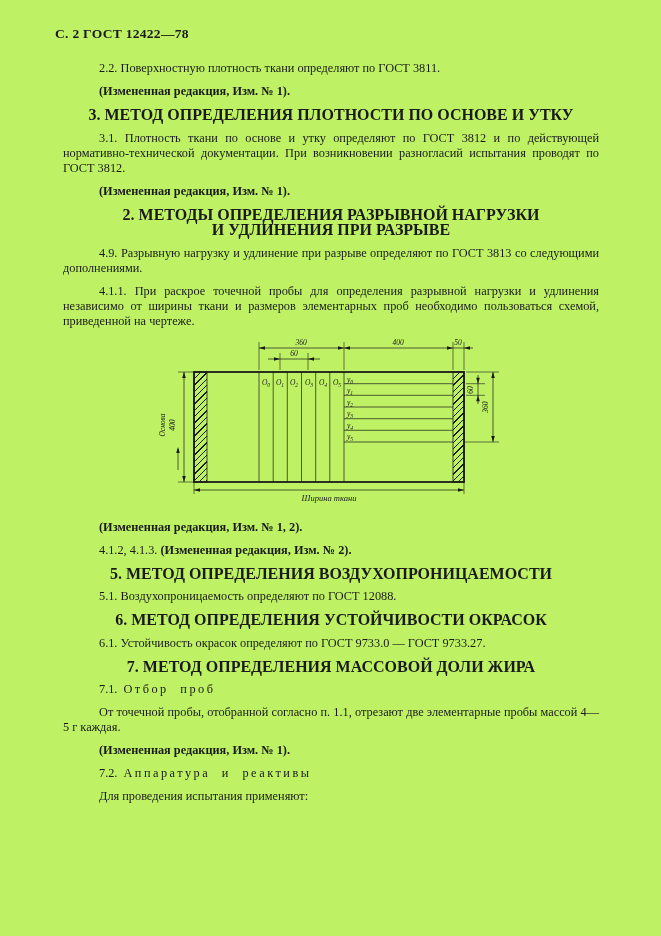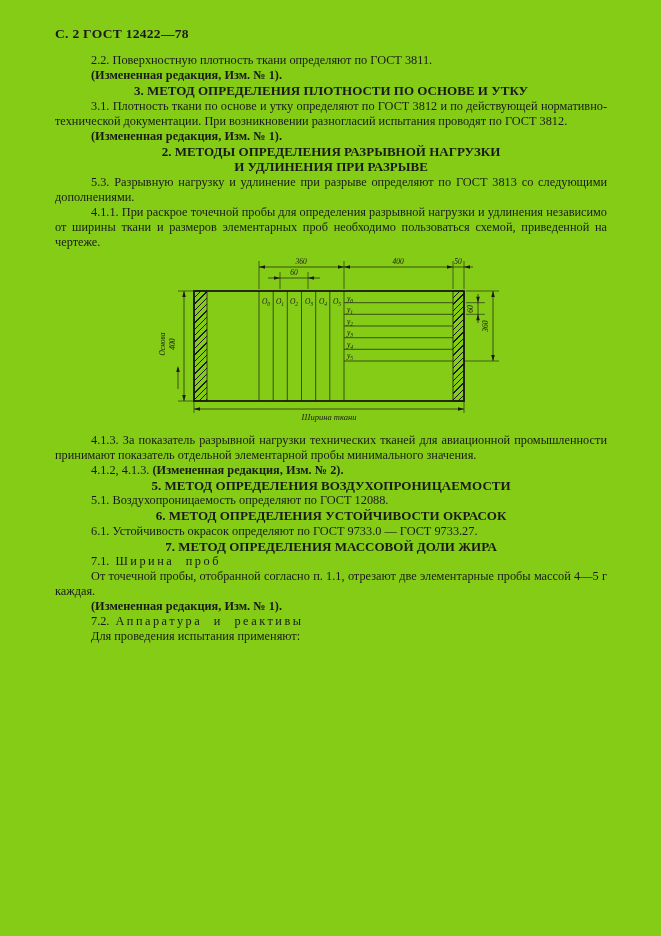--- a/index.html
+++ b/index.html
@@ -1,23 +1,23 @@
 <!DOCTYPE html>
 <html><head>
 <meta charset="utf-8">
 <style>
   html,body{margin:0;padding:0;background:#888;}
-  .page{position:relative;width:661px;height:936px;background:#84cc16;overflow:hidden;
+  .page{position:relative;width:661px;height:936px;background:#bef264;overflow:hidden;
         font-family:"Liberation Serif",serif;color:#1a1a1a;}
   .header{position:absolute;top:26px;left:55px;font-size:13.5px;font-weight:bold;letter-spacing:.3px;}
   .content{position:absolute;top:53px;left:55px;width:552px;font-size:12.3px;line-height:15px;text-align:justify;}
-  .content p{margin:0;}
+  .content p{margin:8px;}
   p.ind{text-indent:36px;}
   .bold{font-weight:bold;}
-  .sec-title{font-weight:bold;text-align:center;margin:11px 0 10px;white-space:pre-line;line-height:15.5px;font-size:13px;}
+  .sec-title{font-weight:bold;text-align:center;margin:11px 0 10px;white-space:pre-line;line-height:15.5px;font-size:16px;}
   .sp{letter-spacing:2.5px;word-spacing:6px;margin-left:6px;}
   .figure-wrap{position:relative;width:390px;height:175px;margin:6px 0 2px 96px;}
   .figure-wrap svg{position:absolute;left:0;top:0;}
   .hatch{position:absolute;background:repeating-linear-gradient(135deg,#1a1a1a 0,#1a1a1a 1px,transparent 1px,transparent 4.5px);}
   .hatch-left{left:43px;top:35px;width:13px;height:110px;}
   .hatch-right{left:302px;top:35px;width:11px;height:110px;}
   .ft{font-family:"Liberation Serif",serif;font-style:italic;fill:#1a1a1a;font-size:7.5px;}
   .ft-sub{font-size:5.5px;}
   .ft-big{font-size:8.5px;}
   svg line, svg rect, svg polygon{stroke:#1a1a1a;}
@@ -32,21 +32,21 @@
   <div class="content">
     <p class="ind">2.2. Поверхностную плотность ткани определяют по ГОСТ 3811.</p>
     <p class="ind bold">(Измененная редакция, Изм. № 1).</p>
 
     <p class="sec-title">3. МЕТОД ОПРЕДЕЛЕНИЯ ПЛОТНОСТИ ПО ОСНОВЕ И УТКУ</p>
     <p class="ind">3.1. Плотность ткани по основе и утку определяют по ГОСТ 3812 и по действующей нормативно-технической документации. При возникновении разногласий испытания проводят по ГОСТ 3812.</p>
     <p class="ind bold">(Измененная редакция, Изм. № 1).</p>
 
     <p class="sec-title">2. МЕТОДЫ ОПРЕДЕЛЕНИЯ РАЗРЫВНОЙ НАГРУЗКИ
 И УДЛИНЕНИЯ ПРИ РАЗРЫВЕ</p>
-    <p class="ind">5.3. Разрывную нагрузку и удлинение при разрыве определяют по ГОСТ 3813 со следующими дополнениями.</p>
+    <p class="ind">4.9. Разрывную нагрузку и удлинение при разрыве определяют по ГОСТ 3813 со следующими дополнениями.</p>
     <p class="ind">4.1.1. При раскрое точечной пробы для определения разрывной нагрузки и удлинения независимо от ширины ткани и размеров элементарных проб необходимо пользоваться схемой, приведенной на чертеже.</p>
 
     <div class="figure-wrap">
       <svg width="390" height="175" viewBox="0 0 390 175">
 
         <g fill="none">
           <rect x="43" y="35" width="270" height="110" stroke-width="1.8"></rect>
           <rect x="43" y="35" width="13" height="110" stroke-width="0.8"></rect>
           <rect x="302" y="35" width="11" height="110" stroke-width="0.8"></rect>
         </g>
@@ -140,29 +140,29 @@
           <text class="ft" x="196" y="67.5"><tspan>у</tspan><tspan class="ft-sub" dy="2">2</tspan></text>
           <text class="ft" x="196" y="79"><tspan>у</tspan><tspan class="ft-sub" dy="2">3</tspan></text>
           <text class="ft" x="196" y="90.5"><tspan>у</tspan><tspan class="ft-sub" dy="2">4</tspan></text>
           <text class="ft" x="196" y="102"><tspan>у</tspan><tspan class="ft-sub" dy="2">5</tspan></text>
         </g>
       </svg>
       <div class="hatch hatch-left"></div>
       <div class="hatch hatch-right"></div>
     </div>
 
-    <p class="ind">4.1.3. За показатель разрывной нагрузки технических тканей для авиационной промышленности принимают показатель отдельной элементарной пробы минимального значения.</p>
+    <p class="ind bold">(Измененная редакция, Изм. № 1, 2).</p>
     <p class="ind"><span>4.1.2, 4.1.3. </span><span class="bold">(Измененная редакция, Изм. № 2).</span></p>
 
     <p class="sec-title">5. МЕТОД ОПРЕДЕЛЕНИЯ ВОЗДУХОПРОНИЦАЕМОСТИ</p>
     <p class="ind">5.1. Воздухопроницаемость определяют по ГОСТ 12088.</p>
 
     <p class="sec-title">6. МЕТОД ОПРЕДЕЛЕНИЯ УСТОЙЧИВОСТИ ОКРАСОК</p>
     <p class="ind">6.1. Устойчивость окрасок определяют по ГОСТ 9733.0 — ГОСТ 9733.27.</p>
 
     <p class="sec-title">7. МЕТОД ОПРЕДЕЛЕНИЯ МАССОВОЙ ДОЛИ ЖИРА</p>
-    <p class="ind"><span>7.1.</span><span class="sp">Ширина проб</span></p>
+    <p class="ind"><span>7.1.</span><span class="sp">Отбор проб</span></p>
     <p class="ind">От точечной пробы, отобранной согласно п. 1.1, отрезают две элементарные пробы массой 4—5 г каждая.</p>
     <p class="ind bold">(Измененная редакция, Изм. № 1).</p>
     <p class="ind"><span>7.2.</span><span class="sp">Аппаратура и реактивы</span></p>
     <p class="ind">Для проведения испытания применяют:</p>
   </div>
 </div>
 
 </body></html>

